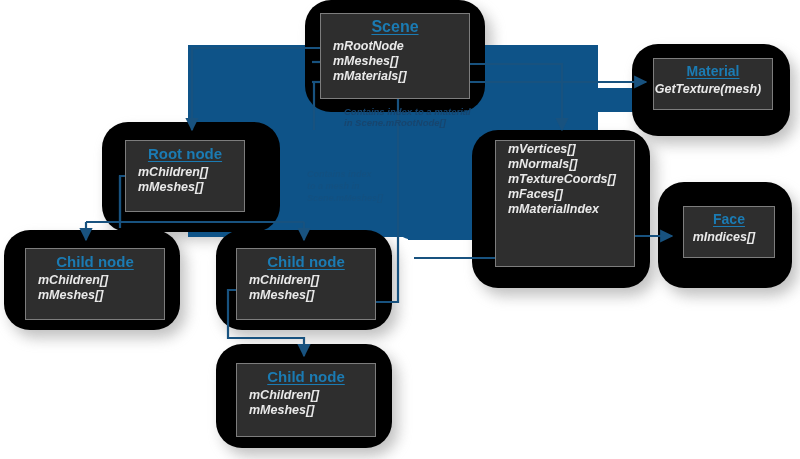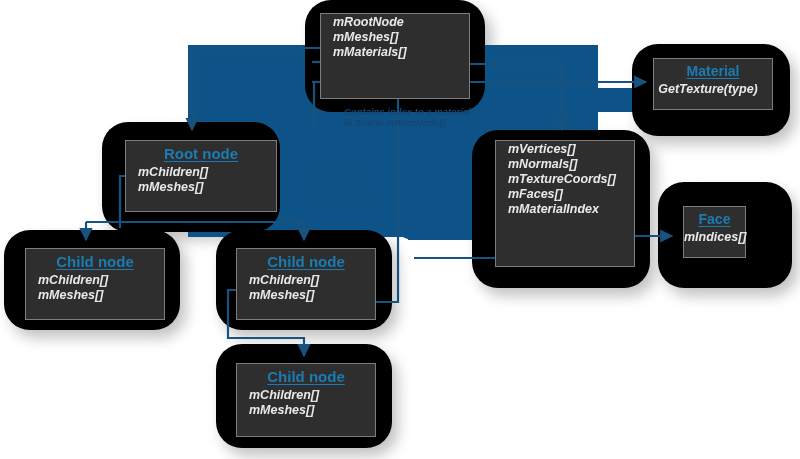--- a/index.html
+++ b/index.html
@@ -117,53 +117,54 @@
 
       <path d="M150,176 L150,176"></path>
 
       <path d="M572,236 L672,236" marker-end="url(#arw)"></path>
 
       <path d="M508,258 L414,258"></path>
     </g>
   </svg>
 
   <div class="node big" style="left:320px;top:13px;width:150px;height:86px;">
+    <span class="title">Scene</span>
     <div class="fields">
       <span>mRootNode</span>
       <span>mMeshes[]</span>
       <span>mMaterials[]</span>
     </div>
   </div>
 
   <div class="node small" style="left:653px;top:58px;width:120px;height:52px;">
     <span class="title">Material</span>
     <div class="fields">
-      <span>GetTexture(type)</span>
-    </div>
-  </div>
-
-  <div class="node" style="left:125px;top:140px;width:152px;height:72px;">
+      <span>GetTexture(mesh)</span>
+    </div>
+  </div>
+
+  <div class="node" style="left:125px;top:140px;width:120px;height:72px;">
     <span class="title">Root node</span>
     <div class="fields">
       <span>mChildren[]</span>
       <span>mMeshes[]</span>
     </div>
   </div>
 
   <div class="node" style="left:495px;top:140px;width:140px;height:127px;">
     <div class="fields">
       <span>mVertices[]</span>
       <span>mNormals[]</span>
       <span>mTextureCoords[]</span>
       <span>mFaces[]</span>
       <span>mMaterialIndex</span>
     </div>
   </div>
 
-  <div class="node small" style="left:683px;top:206px;width:63px;height:52px;">
+  <div class="node small" style="left:683px;top:206px;width:92px;height:52px;">
     <span class="title">Face</span>
     <div class="fields">
       <span>mIndices[]</span>
     </div>
   </div>
 
   <div class="node" style="left:25px;top:248px;width:140px;height:72px;">
     <span class="title">Child node</span>
     <div class="fields">
       <span>mChildren[]</span>

